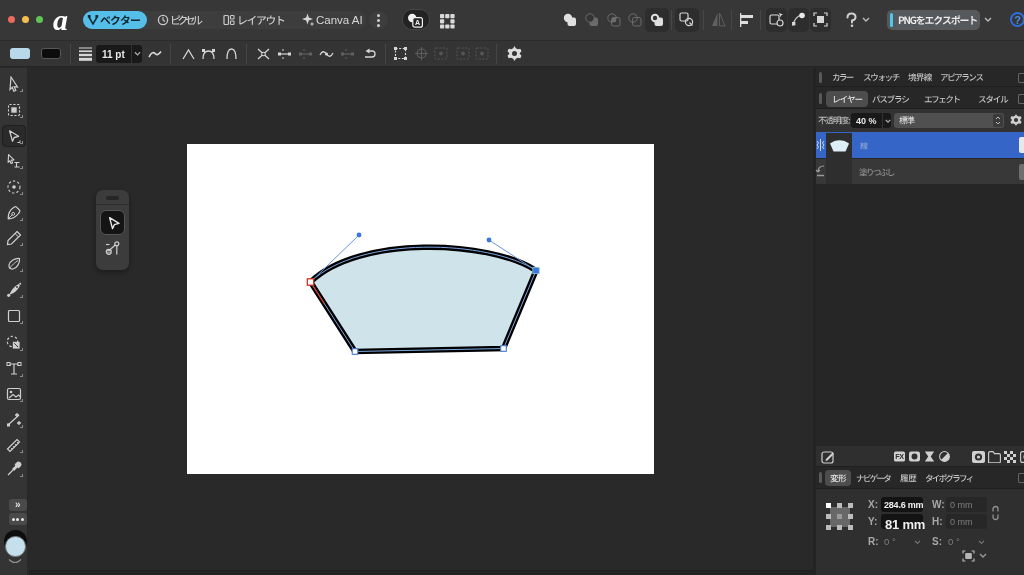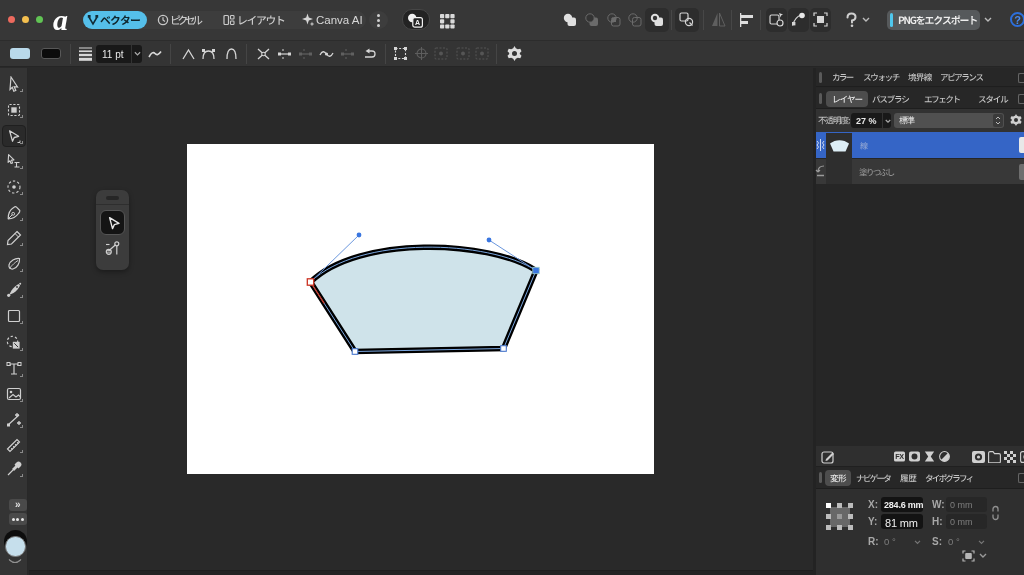--- a/index.html
+++ b/index.html
@@ -145,21 +145,21 @@
 <div class="abs" style="left:10px;top:48px;width:20px;height:11px;background:#b9d9ea;border-radius:3px"></div>
 <div class="abs" style="left:41px;top:48px;width:20px;height:11px;background:#0c0c0c;border:1px solid #585858;border-radius:3px"></div>
 <div class="abs" style="left:70px;top:44px;width:1px;height:20px;background:#454545"></div>
 <svg class="ic" style="left:79px;top:47px" width="13" height="14" viewBox="0 0 13 14">
     <rect x="0" y="0.5" width="13" height="1" fill="#d8d8d8"></rect>
     <rect x="0" y="3.4" width="13" height="1.7" fill="#d8d8d8"></rect>
     <rect x="0" y="6.8" width="13" height="2.4" fill="#d8d8d8"></rect>
     <rect x="0" y="10.8" width="13" height="3" fill="#d8d8d8"></rect>
   </svg>
 <div class="abs" style="left:96px;top:45px;width:46px;height:18px;background:#191919;border-radius:3px"></div>
-<div class="abs" style="left:102px;top:49px;font-size:10px;font-weight:normal;color:#e8e8e8">11 pt</div>
+<div class="abs" style="left:102px;top:49px;font-size:10px;font-weight:bold;color:#e8e8e8">11 pt</div>
 <div class="abs" style="left:131px;top:45px;width:1px;height:18px;background:#333"></div>
 <svg class="ic" style="left:134px;top:51px" width="7" height="6" viewBox="0 0 8 6">
     <path d="M1 1 l3 3 3 -3" fill="none" stroke="#aaa" stroke-width="1.4"></path>
   </svg>
 <svg class="ic" style="left:148px;top:49px" width="14" height="10" viewBox="0 0 14 10">
     <path d="M1 8 Q4.5 1.5 7 4.5 Q9.5 7.5 13 2.5" fill="none" stroke="#d8d8d8" stroke-width="1.6"></path>
   </svg>
 <div class="abs" style="left:170px;top:44px;width:1px;height:20px;background:#454545"></div>
 <svg class="ic" style="left:181px;top:47px" width="15" height="14" viewBox="0 0 15 14">
     <path d="M2 12 L7.5 3 L13 12" fill="none" stroke="#d5d5d5" stroke-width="1.3"></path>
@@ -389,21 +389,21 @@
   </svg>
 <svg style="position:absolute;left:978px;top:92.5px;" width="32" height="13" viewBox="0 -9.46 32 12.90" overflow="visible">
     <path d="M7.0 -5.8Q7.0 -5.7 6.9 -5.6Q6.8 -5.5 6.8 -5.3Q6.6 -4.9 6.3 -4.4Q6.1 -3.9 5.7 -3.4Q5.4 -2.9 5.0 -2.5Q4.6 -2.0 4.0 -1.4Q3.4 -0.9 2.8 -0.5Q2.1 -0.1 1.5 0.3L0.8 -0.5Q1.5 -0.7 2.1 -1.1Q2.8 -1.5 3.3 -2.0Q3.9 -2.5 4.3 -3.0Q4.6 -3.3 4.9 -3.7Q5.1 -4.1 5.4 -4.5Q5.6 -4.9 5.7 -5.3Q5.6 -5.3 5.3 -5.3Q5.1 -5.3 4.8 -5.3Q4.4 -5.3 4.1 -5.3Q3.7 -5.3 3.4 -5.3Q3.1 -5.3 2.8 -5.3Q2.6 -5.3 2.5 -5.3Q2.3 -5.3 2.2 -5.2Q2.0 -5.2 1.8 -5.2Q1.6 -5.2 1.6 -5.2V-6.2Q1.7 -6.2 1.8 -6.1Q2.0 -6.1 2.2 -6.1Q2.4 -6.1 2.5 -6.1Q2.6 -6.1 2.9 -6.1Q3.1 -6.1 3.4 -6.1Q3.8 -6.1 4.1 -6.1Q4.5 -6.1 4.8 -6.1Q5.1 -6.1 5.4 -6.1Q5.6 -6.1 5.7 -6.1Q5.9 -6.1 6.1 -6.1Q6.3 -6.2 6.5 -6.2ZM5.1 -3.1Q5.5 -2.8 5.9 -2.4Q6.2 -2.1 6.6 -1.7Q7.0 -1.3 7.3 -1.0Q7.6 -0.6 7.8 -0.4L7.0 0.3Q6.7 -0.1 6.3 -0.6Q5.9 -1.1 5.4 -1.6Q5.0 -2.0 4.5 -2.4Z M11.0 -4.0Q11.4 -3.7 11.9 -3.4Q12.3 -3.1 12.8 -2.8Q13.3 -2.5 13.7 -2.2Q14.1 -1.9 14.4 -1.6L13.8 -0.9Q13.5 -1.1 13.1 -1.5Q12.6 -1.8 12.2 -2.1Q11.7 -2.5 11.2 -2.8Q10.8 -3.1 10.4 -3.4ZM15.0 -5.5Q14.9 -5.4 14.9 -5.3Q14.8 -5.1 14.7 -5.0Q14.6 -4.6 14.4 -4.1Q14.2 -3.6 13.9 -3.1Q13.6 -2.5 13.2 -2.1Q12.6 -1.3 11.7 -0.7Q10.9 -0.0 9.6 0.5L8.9 -0.2Q9.7 -0.5 10.4 -0.9Q11.0 -1.2 11.5 -1.7Q12.0 -2.1 12.4 -2.5Q12.7 -2.9 13.0 -3.4Q13.3 -3.8 13.5 -4.3Q13.7 -4.7 13.8 -5.1H10.7L11.0 -5.8H13.6Q13.8 -5.8 14.0 -5.9Q14.2 -5.9 14.3 -5.9ZM12.1 -6.8Q12.0 -6.6 11.9 -6.4Q11.7 -6.1 11.7 -6.0Q11.4 -5.5 11.0 -5.0Q10.5 -4.4 10.0 -3.8Q9.4 -3.3 8.8 -2.8L8.0 -3.4Q8.8 -3.8 9.3 -4.4Q9.9 -4.9 10.2 -5.4Q10.6 -5.9 10.8 -6.3Q10.9 -6.4 11.0 -6.7Q11.1 -6.9 11.1 -7.1Z M15.4 -3.2Q16.5 -3.5 17.5 -3.9Q18.4 -4.3 19.2 -4.8Q19.6 -5.1 20.0 -5.4Q20.5 -5.8 20.9 -6.1Q21.3 -6.5 21.5 -6.8L22.3 -6.1Q21.9 -5.8 21.5 -5.4Q21.0 -5.0 20.5 -4.7Q20.0 -4.3 19.5 -4.0Q19.1 -3.7 18.5 -3.4Q17.9 -3.1 17.2 -2.8Q16.5 -2.6 15.8 -2.4ZM19.0 -4.3 20.0 -4.6V-0.7Q20.0 -0.5 20.0 -0.3Q20.0 -0.1 20.0 0.0Q20.0 0.2 20.0 0.3H18.9Q19.0 0.2 19.0 0.0Q19.0 -0.1 19.0 -0.3Q19.0 -0.5 19.0 -0.7Z M26.6 -0.2Q26.6 -0.3 26.6 -0.4Q26.6 -0.6 26.6 -0.7Q26.6 -0.8 26.6 -1.1Q26.6 -1.4 26.6 -1.8Q26.6 -2.2 26.6 -2.7Q26.6 -3.2 26.6 -3.7Q26.6 -4.2 26.6 -4.6Q26.6 -5.1 26.6 -5.4Q26.6 -5.7 26.6 -5.8Q26.6 -6.1 26.6 -6.3Q26.6 -6.5 26.6 -6.5H27.6Q27.6 -6.5 27.5 -6.3Q27.5 -6.1 27.5 -5.8Q27.5 -5.7 27.5 -5.4Q27.5 -5.1 27.5 -4.7Q27.5 -4.3 27.5 -3.8Q27.5 -3.4 27.5 -2.9Q27.5 -2.5 27.5 -2.1Q27.5 -1.7 27.5 -1.4Q27.5 -1.1 27.5 -1.1Q27.9 -1.2 28.3 -1.5Q28.7 -1.8 29.1 -2.2Q29.5 -2.6 29.9 -3.0L30.4 -2.3Q30.0 -1.8 29.5 -1.4Q29.0 -0.9 28.5 -0.6Q27.9 -0.2 27.5 0.1Q27.3 0.1 27.3 0.2Q27.2 0.2 27.1 0.3ZM22.6 -0.3Q23.1 -0.7 23.5 -1.2Q23.9 -1.8 24.1 -2.4Q24.2 -2.6 24.2 -3.1Q24.3 -3.5 24.3 -4.0Q24.3 -4.5 24.3 -4.9Q24.3 -5.4 24.3 -5.8Q24.3 -6.0 24.3 -6.2Q24.3 -6.3 24.3 -6.5H25.3Q25.3 -6.5 25.2 -6.3Q25.2 -6.2 25.2 -6.1Q25.2 -5.9 25.2 -5.8Q25.2 -5.4 25.2 -4.9Q25.2 -4.4 25.2 -3.9Q25.1 -3.4 25.1 -2.9Q25.0 -2.4 24.9 -2.1Q24.8 -1.4 24.4 -0.8Q24.0 -0.2 23.4 0.3Z" fill="#c6c6c6"></path>
   </svg>
 <div class="abs" style="left:1018px;top:94px;width:6px;height:10px;border:1px solid #666;border-right:none;border-radius:2px 0 0 2px"></div>
 <div class="abs" style="left:816px;top:109px;width:208px;height:23px;background:#323232"></div>
 <svg style="position:absolute;left:817.5px;top:114.0px;" width="34" height="13" viewBox="0 -9.46 34 12.90" overflow="visible">
     <path d="M0.6 -6.7H8.0V-5.8H0.6ZM4.8 -4.0 5.4 -4.5Q5.8 -4.3 6.2 -4.0Q6.6 -3.7 7.0 -3.4Q7.4 -3.1 7.7 -2.8Q8.1 -2.5 8.3 -2.2L7.6 -1.6Q7.4 -1.8 7.1 -2.1Q6.7 -2.5 6.3 -2.8Q6.0 -3.1 5.5 -3.4Q5.1 -3.7 4.8 -4.0ZM4.5 -6.4 5.4 -6.0Q4.9 -5.2 4.3 -4.3Q3.6 -3.5 2.7 -2.7Q1.9 -2.0 0.9 -1.5Q0.8 -1.6 0.7 -1.7Q0.6 -1.9 0.5 -2.0Q0.4 -2.1 0.3 -2.2Q1.0 -2.6 1.7 -3.0Q2.3 -3.5 2.8 -4.0Q3.4 -4.6 3.8 -5.2Q4.2 -5.8 4.5 -6.4ZM3.9 -4.5 4.7 -5.4V-5.4V0.7H3.9Z M9.7 -3.9V-0.8H8.9V-3.1H7.9V-3.9ZM9.7 -1.1Q10.0 -0.7 10.5 -0.4Q11.0 -0.2 11.7 -0.2Q12.1 -0.2 12.6 -0.2Q13.1 -0.2 13.7 -0.2Q14.3 -0.2 14.9 -0.2Q15.4 -0.2 15.8 -0.3Q15.8 -0.2 15.7 -0.0Q15.7 0.1 15.6 0.3Q15.6 0.4 15.6 0.5Q15.2 0.6 14.7 0.6Q14.2 0.6 13.6 0.6Q13.1 0.6 12.6 0.6Q12.1 0.6 11.7 0.6Q10.9 0.5 10.3 0.3Q9.8 0.1 9.4 -0.4Q9.1 -0.2 8.8 0.1Q8.5 0.4 8.2 0.7L7.8 -0.2Q8.1 -0.3 8.4 -0.6Q8.7 -0.8 9.0 -1.1ZM7.9 -6.6 8.6 -7.0Q8.8 -6.8 9.1 -6.6Q9.4 -6.4 9.6 -6.1Q9.8 -5.9 9.9 -5.7L9.3 -5.1Q9.1 -5.4 8.9 -5.6Q8.7 -5.9 8.5 -6.1Q8.2 -6.4 7.9 -6.6ZM10.2 -5.7H15.7V-5.1H10.2ZM10.9 -3.5H13.7V-2.9H10.9ZM13.7 -2.8H15.0V-2.2H13.7ZM12.6 -6.6H13.3V-3.7H12.6ZM12.4 -5.4 13.0 -5.1Q12.7 -4.7 12.3 -4.4Q11.8 -4.0 11.4 -3.7Q10.9 -3.4 10.4 -3.2Q10.3 -3.3 10.2 -3.5Q10.0 -3.7 9.9 -3.8Q10.4 -3.9 10.9 -4.2Q11.3 -4.4 11.7 -4.7Q12.1 -5.0 12.4 -5.4ZM13.5 -5.3Q13.7 -5.0 14.1 -4.8Q14.5 -4.5 15.0 -4.3Q15.4 -4.0 15.9 -3.9Q15.8 -3.8 15.6 -3.6Q15.5 -3.4 15.4 -3.3Q14.9 -3.5 14.5 -3.8Q14.0 -4.0 13.6 -4.4Q13.2 -4.8 13.0 -5.1ZM14.7 -2.8H15.5Q15.5 -2.8 15.5 -2.7Q15.5 -2.6 15.5 -2.5Q15.4 -1.8 15.3 -1.4Q15.2 -1.0 15.1 -0.9Q15.0 -0.8 14.8 -0.7Q14.7 -0.7 14.5 -0.7Q14.3 -0.6 14.1 -0.6Q13.8 -0.6 13.5 -0.7Q13.4 -0.8 13.4 -1.0Q13.3 -1.1 13.3 -1.3Q13.6 -1.3 13.8 -1.2Q14.1 -1.2 14.2 -1.2Q14.3 -1.2 14.3 -1.2Q14.4 -1.3 14.5 -1.3Q14.6 -1.4 14.6 -1.7Q14.7 -2.0 14.7 -2.7ZM14.9 -7.1 15.4 -6.6Q14.9 -6.5 14.3 -6.4Q13.8 -6.3 13.1 -6.3Q12.5 -6.2 11.9 -6.2Q11.3 -6.2 10.7 -6.2Q10.6 -6.3 10.6 -6.4Q10.5 -6.6 10.5 -6.7Q11.1 -6.7 11.7 -6.8Q12.3 -6.8 12.9 -6.9Q13.5 -6.9 14.0 -7.0Q14.5 -7.0 14.9 -7.1ZM11.9 -3.3H12.6Q12.6 -2.8 12.5 -2.4Q12.4 -2.0 12.1 -1.6Q11.9 -1.3 11.6 -1.0Q11.2 -0.7 10.6 -0.5Q10.5 -0.7 10.4 -0.8Q10.3 -1.0 10.2 -1.1Q10.7 -1.3 11.0 -1.5Q11.3 -1.7 11.5 -2.0Q11.7 -2.2 11.8 -2.6Q11.8 -2.9 11.9 -3.3ZM13.5 -3.5H14.2Q14.2 -3.1 14.1 -2.6Q14.0 -2.2 13.9 -1.9L13.2 -2.0Q13.3 -2.3 13.4 -2.7Q13.5 -3.1 13.5 -3.5Z M16.1 -6.8H18.6V-1.6H16.1V-2.3H17.8V-6.0H16.1ZM16.1 -4.6H18.1V-3.8H16.1ZM19.8 -6.9H22.5V-6.1H19.8ZM19.8 -4.8H22.5V-4.1H19.8ZM19.7 -2.8H22.5V-2.0H19.7ZM15.7 -6.8H16.4V-0.8H15.7ZM22.2 -6.9H23.0V-0.3Q23.0 0.1 23.0 0.3Q22.9 0.5 22.6 0.6Q22.4 0.7 22.0 0.7Q21.7 0.7 21.1 0.7Q21.1 0.6 21.1 0.5Q21.0 0.3 21.0 0.2Q20.9 0.0 20.8 -0.1Q21.1 -0.1 21.3 -0.1Q21.6 -0.1 21.8 -0.1Q22.0 -0.1 22.0 -0.1Q22.2 -0.1 22.2 -0.1Q22.2 -0.2 22.2 -0.3ZM19.3 -6.9H20.1V-3.8Q20.1 -3.3 20.0 -2.6Q19.9 -2.0 19.8 -1.4Q19.6 -0.8 19.2 -0.2Q18.9 0.3 18.3 0.8Q18.2 0.7 18.1 0.6Q18.0 0.5 17.9 0.4Q17.8 0.3 17.7 0.2Q18.2 -0.2 18.5 -0.7Q18.9 -1.2 19.0 -1.7Q19.2 -2.2 19.2 -2.8Q19.3 -3.3 19.3 -3.8Z M24.6 -4.8H30.6V-4.2H24.6ZM24.7 -2.3H29.5V-1.7H24.7ZM25.8 -5.5H26.6V-3.4H28.5V-5.5H29.3V-2.8H25.8ZM29.3 -2.3H29.4L29.6 -2.4L30.1 -2.1Q29.7 -1.4 29.2 -0.9Q28.6 -0.4 27.9 -0.1Q27.2 0.2 26.4 0.4Q25.5 0.6 24.6 0.7Q24.6 0.6 24.5 0.4Q24.4 0.2 24.3 0.0Q25.1 -0.0 25.9 -0.2Q26.7 -0.4 27.3 -0.6Q28.0 -0.9 28.5 -1.3Q29.0 -1.7 29.3 -2.2ZM26.3 -1.8Q26.7 -1.3 27.4 -0.9Q28.0 -0.5 28.9 -0.3Q29.8 -0.1 30.8 0.0Q30.7 0.1 30.6 0.3Q30.6 0.4 30.5 0.5Q30.4 0.6 30.3 0.7Q29.3 0.6 28.4 0.3Q27.5 0.0 26.8 -0.4Q26.1 -0.9 25.6 -1.5ZM26.7 -7.3H27.5V-6.0H26.7ZM23.9 -6.4H30.7V-5.7H23.9ZM23.5 -6.4H24.3V-4.0Q24.3 -3.5 24.3 -2.9Q24.2 -2.3 24.2 -1.6Q24.1 -1.0 23.9 -0.4Q23.7 0.2 23.4 0.7Q23.4 0.7 23.2 0.6Q23.1 0.5 23.0 0.4Q22.9 0.3 22.8 0.3Q23.0 -0.2 23.2 -0.7Q23.3 -1.3 23.4 -1.8Q23.5 -2.4 23.5 -3.0Q23.5 -3.5 23.5 -4.0Z M31.3 -3.3Q31.0 -3.3 30.8 -3.5Q30.7 -3.7 30.7 -4.0Q30.7 -4.3 30.8 -4.5Q31.0 -4.7 31.3 -4.7Q31.6 -4.7 31.8 -4.5Q32.0 -4.3 32.0 -4.0Q32.0 -3.7 31.8 -3.5Q31.6 -3.3 31.3 -3.3ZM31.3 0.1Q31.0 0.1 30.8 -0.1Q30.7 -0.3 30.7 -0.6Q30.7 -0.9 30.8 -1.1Q31.0 -1.3 31.3 -1.3Q31.6 -1.3 31.8 -1.1Q32.0 -0.9 32.0 -0.6Q32.0 -0.3 31.8 -0.1Q31.6 0.1 31.3 0.1Z" fill="#bdbdbd"></path>
   </svg>
 <div class="abs" style="left:851px;top:113px;width:40px;height:15px;background:#191919;border-radius:3px"></div>
-<div class="abs" style="left:856px;top:116px;font-size:9px;font-weight:bold;color:#e8e8e8">27 %</div>
+<div class="abs" style="left:856px;top:116px;font-size:9px;font-weight:bold;color:#e8e8e8">40 %</div>
 <div class="abs" style="left:882px;top:113px;width:1px;height:15px;background:#333"></div>
 <svg class="ic" style="left:884.5px;top:118.5px" width="6" height="5" viewBox="0 0 8 6">
     <path d="M1 1 l3 3 3 -3" fill="none" stroke="#aaa" stroke-width="1.6"></path>
   </svg>
 <div class="abs" style="left:894px;top:113px;width:110px;height:15px;background:#505050;border-radius:3px"></div>
 <svg style="position:absolute;left:899px;top:114.0px;" width="17" height="13" viewBox="0 -9.46 17 12.90" overflow="visible">
     <path d="M3.8 -3.2H7.8V-2.6H3.8ZM3.3 -6.9H8.3V-6.2H3.3ZM3.2 -2.1H8.3V-1.4H3.2ZM6.6 -0.9 7.2 -1.2Q7.4 -1.1 7.6 -0.8Q7.8 -0.6 8.0 -0.4Q8.2 -0.1 8.4 0.0L7.7 0.5Q7.6 0.3 7.4 0.1Q7.3 -0.2 7.0 -0.4Q6.8 -0.7 6.6 -0.9ZM4.2 -5.1V-4.2H7.4V-5.1ZM3.5 -5.7H8.1V-3.6H3.5ZM5.4 -1.8H6.1V-0.0Q6.1 0.2 6.1 0.4Q6.0 0.5 5.8 0.6Q5.6 0.7 5.4 0.7Q5.1 0.7 4.7 0.7Q4.7 0.6 4.6 0.4Q4.6 0.2 4.5 0.1Q4.8 0.1 5.0 0.1Q5.2 0.1 5.2 0.1Q5.3 0.1 5.3 0.0Q5.4 0.0 5.4 -0.0ZM4.2 -1.3 4.8 -0.9Q4.5 -0.5 4.2 -0.2Q3.8 0.2 3.4 0.5Q3.3 0.4 3.2 0.2Q3.0 0.1 2.9 -0.0Q3.3 -0.3 3.6 -0.6Q4.0 -0.9 4.2 -1.3ZM4.8 -6.5H5.4V-5.4H4.8ZM4.9 -5.5H5.4V-3.8H4.9ZM6.1 -6.5H6.7V-5.4H6.1ZM6.1 -5.5H6.7V-3.8H6.1ZM0.4 -5.4H3.2V-4.7H0.4ZM1.6 -7.3H2.3V0.7H1.6ZM1.5 -4.9 2.0 -4.8Q1.9 -4.3 1.8 -3.7Q1.6 -3.2 1.4 -2.6Q1.3 -2.1 1.1 -1.7Q0.8 -1.2 0.6 -0.9Q0.6 -1.0 0.4 -1.2Q0.3 -1.4 0.2 -1.6Q0.4 -1.9 0.6 -2.3Q0.8 -2.7 1.0 -3.1Q1.2 -3.6 1.3 -4.0Q1.5 -4.5 1.5 -4.9ZM2.3 -4.2Q2.3 -4.1 2.5 -3.9Q2.6 -3.7 2.8 -3.4Q3.0 -3.2 3.1 -2.9Q3.3 -2.7 3.3 -2.6L2.9 -2.0Q2.8 -2.2 2.7 -2.5Q2.6 -2.7 2.4 -3.0Q2.3 -3.3 2.1 -3.5Q2.0 -3.7 1.9 -3.9Z M8.4 -6.7 8.9 -7.2Q9.1 -7.2 9.3 -7.0Q9.6 -6.9 9.8 -6.8Q10.1 -6.7 10.2 -6.6L9.8 -6.0Q9.6 -6.1 9.4 -6.2Q9.2 -6.3 8.9 -6.5Q8.7 -6.6 8.4 -6.7ZM7.8 -5.3 8.2 -5.8Q8.4 -5.7 8.7 -5.6Q9.0 -5.5 9.2 -5.4Q9.4 -5.3 9.6 -5.2L9.2 -4.6Q9.0 -4.7 8.8 -4.8Q8.6 -4.9 8.3 -5.1Q8.0 -5.2 7.8 -5.3ZM8.0 -2.6Q8.3 -2.9 8.6 -3.1Q8.9 -3.4 9.2 -3.8Q9.5 -4.1 9.8 -4.4L10.2 -3.9Q9.8 -3.4 9.4 -2.9Q9.0 -2.5 8.6 -2.0ZM11.3 -2.3H12.2V0.7H11.3ZM7.9 -1.6H15.7V-0.9H7.9ZM11.3 -7.3 12.1 -7.1Q11.9 -6.6 11.6 -6.1Q11.2 -5.6 10.9 -5.2Q10.5 -4.8 10.2 -4.5Q10.1 -4.6 10.0 -4.7Q9.9 -4.8 9.8 -4.9Q9.6 -5.0 9.6 -5.1Q10.1 -5.5 10.6 -6.1Q11.0 -6.7 11.3 -7.3ZM10.7 -5.7 11.5 -6.3V-2.7H10.7ZM11.1 -6.3H15.3V-5.7H10.7ZM10.7 -2.9H15.6V-2.3H10.7ZM11.0 -5.2H15.1V-4.6H11.0ZM11.0 -4.1H15.1V-3.5H11.0ZM12.7 -6.1H13.5V-2.7H12.7ZM13.2 -7.3 14.0 -7.1Q13.8 -6.8 13.6 -6.4Q13.4 -6.1 13.2 -5.9L12.6 -6.0Q12.7 -6.3 12.9 -6.6Q13.1 -7.0 13.2 -7.3Z" fill="#e0e0e0"></path>
   </svg>
 <div class="abs" style="left:993px;top:114px;width:10px;height:13px;background:#3a3a3a;border-radius:2px"></div>
 <svg class="ic" style="left:995px;top:116px" width="6" height="9" viewBox="0 0 6 9">
@@ -503,21 +503,21 @@
 <div class="abs" style="left:847.5px;top:513.5px;width:5px;height:5px;background:#bcbcbc"></div>
 <div class="abs" style="left:847.5px;top:524.5px;width:5px;height:5px;background:#bcbcbc"></div>
 <div class="abs" style="left:868px;top:499px;font-size:10px;font-weight:bold;color:#a8a8a8">X:</div>
 <div class="abs" style="left:881px;top:497px;width:42px;height:15px;background:#131313;border-radius:3px"></div>
 <div class="abs" style="left:884px;top:500px;font-size:9px;font-weight:bold;letter-spacing:-0.2px;color:#f0f0f0">284.6 mm</div>
 <div class="abs" style="left:932px;top:499px;font-size:10px;font-weight:bold;color:#a8a8a8">W:</div>
 <div class="abs" style="left:946px;top:497px;width:41px;height:15px;background:#272727;border-radius:3px"></div>
 <div class="abs" style="left:950px;top:500px;font-size:9px;color:#7e7e7e">0 mm</div>
 <div class="abs" style="left:868px;top:516px;font-size:10px;font-weight:bold;color:#a8a8a8">Y:</div>
 <div class="abs" style="left:881px;top:514px;width:42px;height:15px;background:#131313;border-radius:3px"></div>
-<div class="abs" style="left:885px;top:517px;font-size:11px;font-weight:normal;letter-spacing:-0.2px;color:#f0f0f0">81 mm</div>
+<div class="abs" style="left:885px;top:517px;font-size:13px;font-weight:bold;letter-spacing:-0.2px;color:#f0f0f0">81 mm</div>
 <div class="abs" style="left:932px;top:516px;font-size:10px;font-weight:bold;color:#a8a8a8">H:</div>
 <div class="abs" style="left:946px;top:514px;width:41px;height:15px;background:#272727;border-radius:3px"></div>
 <div class="abs" style="left:950px;top:517px;font-size:9px;color:#7e7e7e">0 mm</div>
 <svg class="ic" style="left:991px;top:505px" width="9" height="16" viewBox="0 0 9 16">
     <path d="M2 6.5 V4 a2.5 2.5 0 0 1 5 0 v2.5 M2 9.5 V12 a2.5 2.5 0 0 0 5 0 V9.5" fill="none" stroke="#909090" stroke-width="1.3"></path>
   </svg>
 <div class="abs" style="left:868px;top:536px;font-size:10px;font-weight:bold;color:#a8a8a8">R:</div>
 <div class="abs" style="left:884px;top:536px;font-size:9.5px;color:#7e7e7e">0 °</div>
 <svg class="ic" style="left:914px;top:540px" width="7" height="5" viewBox="0 0 8 6">
     <path d="M1 1 l3 3 3 -3" fill="none" stroke="#777" stroke-width="1.4"></path>

